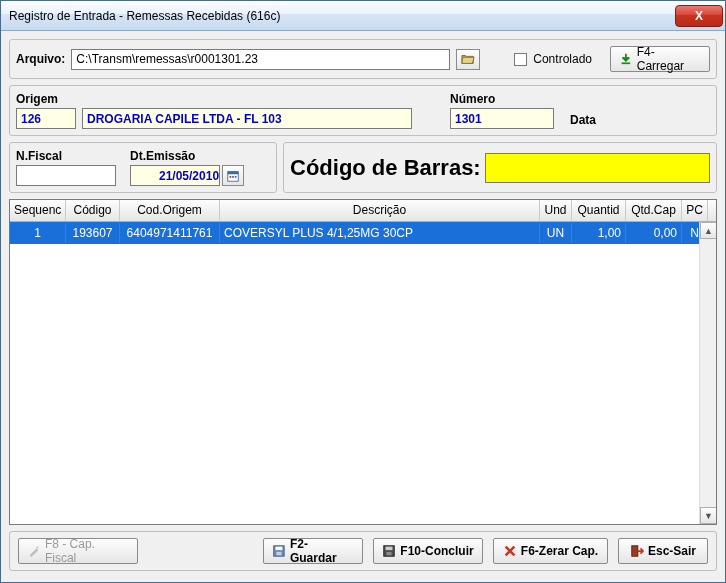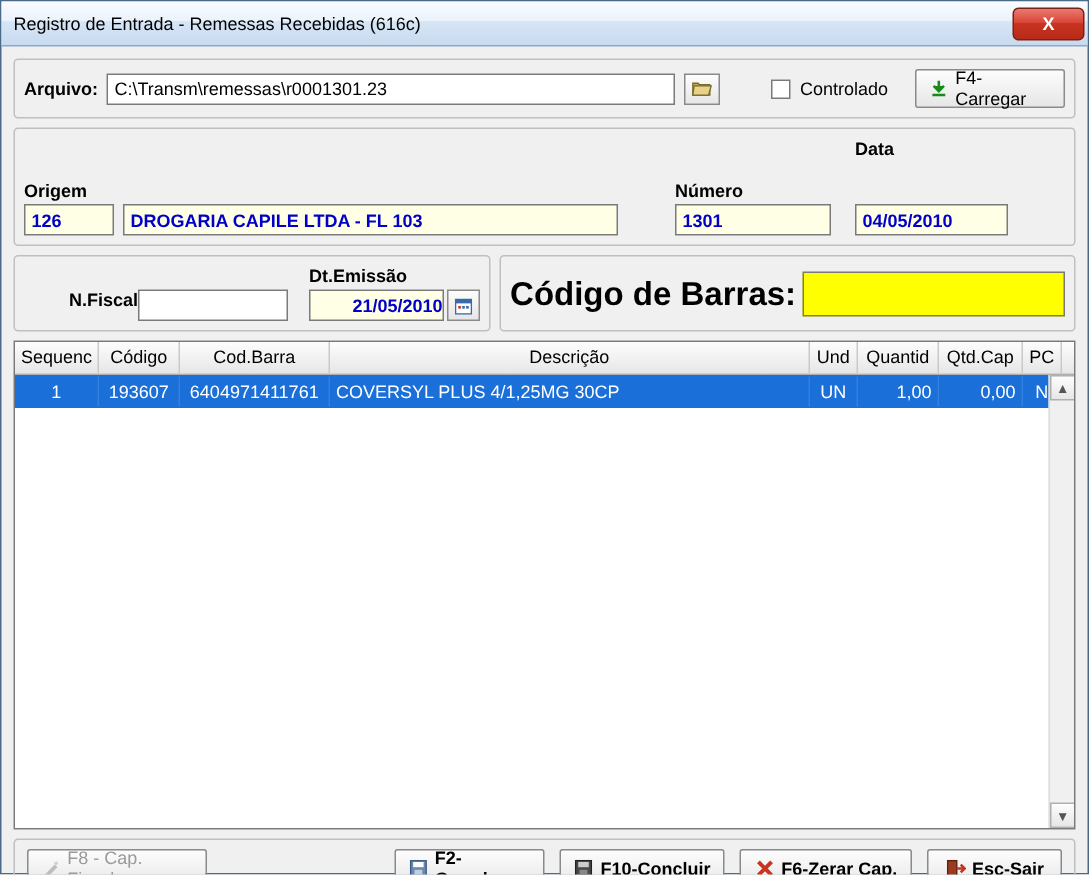--- a/index.html
+++ b/index.html
@@ -231,33 +231,30 @@
                 <span>DROGARIA CAPILE LTDA - FL 103</span>
               </div>
           </div>
         </div>
         <div style="display:flex; flex-direction:column; margin-left:28px;">
           <span class="field-label">Número</span>
           <div class="readonly-field" style="width:104px;text-align:right;">
               <span>1301</span>
             </div>
         </div>
-        <div style="display:flex; flex-direction:column; margin-left:6px;gap:28px;">
+        <div style="display:flex; flex-direction:row; margin-left:6px;">
           <span class="field-label">Data</span>
-          <div class="readonly-field" style="width:102px;">
-              <span>04/05/2010</span>
-            </div>
         </div>
       </div>
     </div>
 
     <div class="row" style="gap:6px; align-items:stretch;">
       <div class="groupbox" style="flex:0 0 268px; margin-bottom:6px;">
         <div class="row" style="gap:14px; align-items:flex-end;">
-          <div style="display:flex; flex-direction:row;margin-left:30px;">
+          <div style="display:flex; flex-direction:column;">
             <span class="field-label">N.Fiscal</span>
             <input class="text-input" style="width: 100px;" value="">
           </div>
           <div style="display:flex; flex-direction:column;">
             <span class="field-label">Dt.Emissão</span>
             <div class="row" style="gap:2px;">
               <div class="readonly-field" style="width:90px;padding-left:28px;">
                   <span>21/05/2010</span>
                 </div>
               <div class="icon-btn" style="width:22px;">
@@ -276,21 +273,21 @@
       <div class="groupbox" style="flex:1 1 auto; margin-bottom:6px; display:flex; align-items:center;">
         <span class="big-label">Código de Barras:</span>
         <input class="text-input yellow-field" style="flex: 1 1 auto;">
       </div>
     </div>
 
     <div class="table-wrap">
       <div class="table-head">
         <div class="col-seq">Sequenc</div>
         <div class="col-cod">Código</div>
-        <div class="col-barra">Cod.Barra</div>
+        <div class="col-barra">Cod.Origem</div>
         <div class="col-desc">Descrição</div>
         <div class="col-und">Und</div>
         <div class="col-qtd">Quantid</div>
         <div class="col-cap">Qtd.Cap</div>
         <div class="col-pc">PC</div>
       </div>
       <div class="table-body">
         <div class="table-row">
           <div class="col-seq">1</div>
           <div class="col-cod">193607</div>

